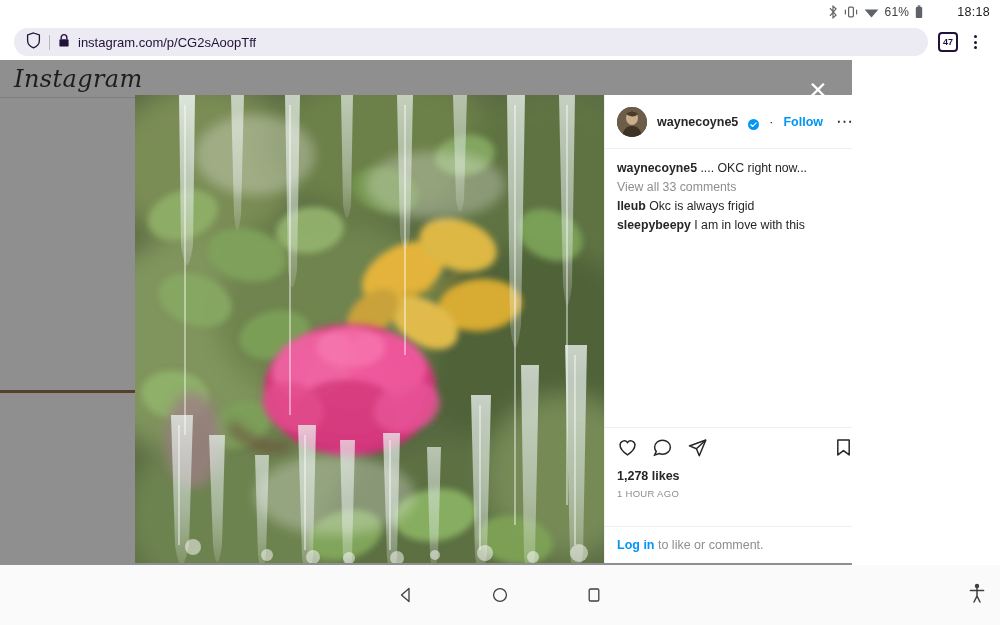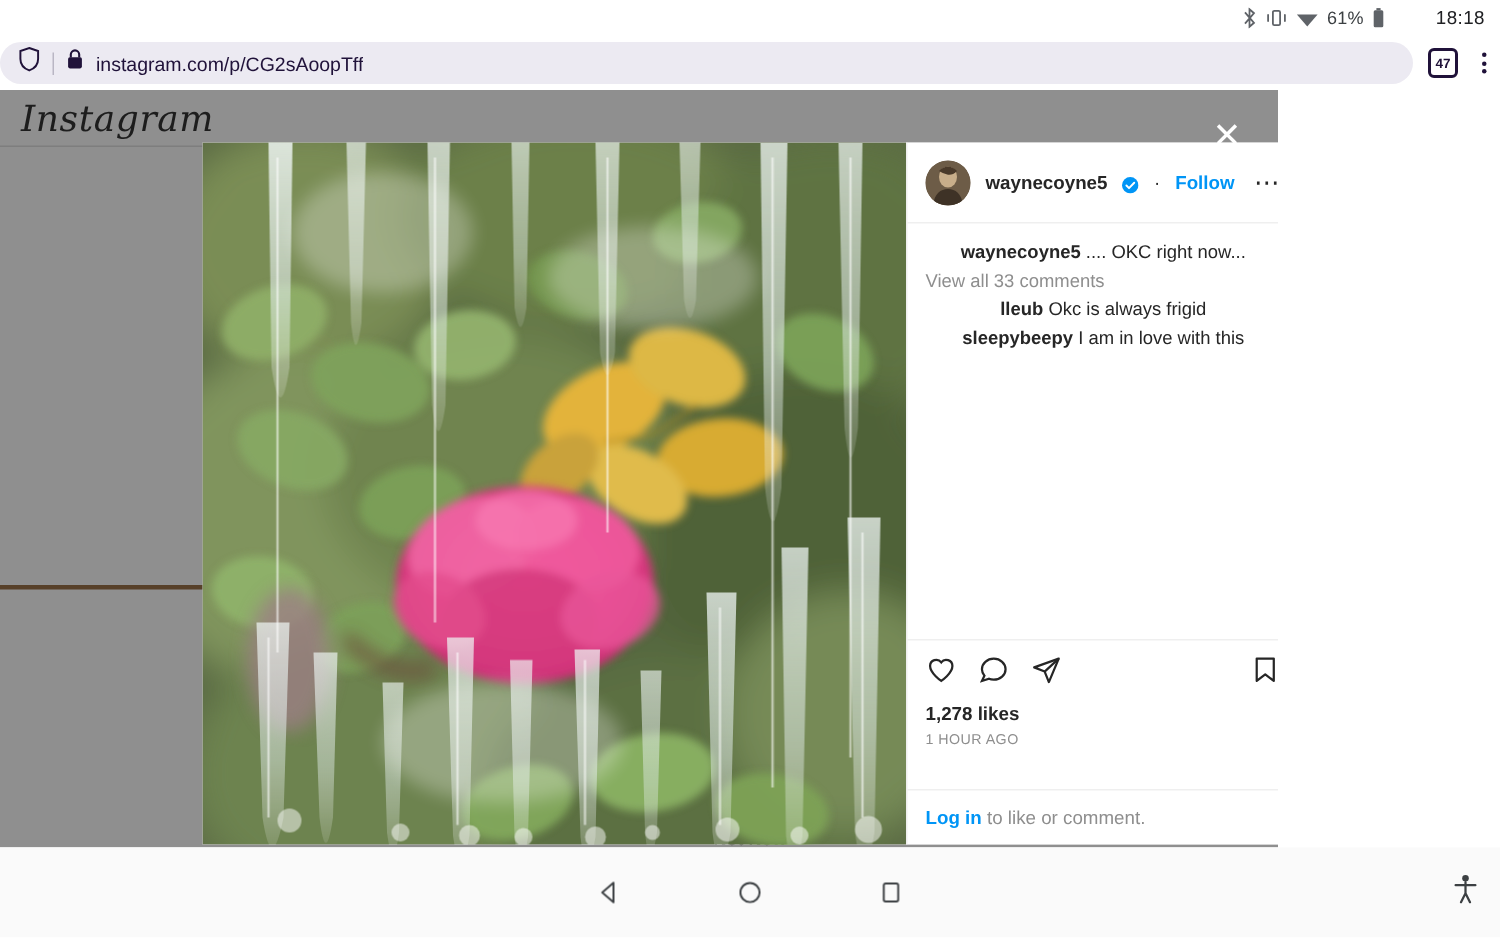--- a/index.html
+++ b/index.html
@@ -18,21 +18,21 @@
     display: flex; align-items: center; justify-content: flex-end;
     padding-right: 10px; gap: 6px;
   }
   .statusbar .sb-ico { display: flex; align-items: center; color: #5f6368; }
   .sb-text { font-size: 12px; color: #3c4043; letter-spacing: .2px; }
   .sb-time { font-size: 12.5px; color: #202124; letter-spacing: .3px; margin-left: 28px; }
 
   
   .urlbar-wrap {
     position: absolute; left: 0; top: 24px; width: 1000px; height: 36px;
-    background: #ffffff; display: flex; align-items: center; padding: 0 0;
+    background: #ffffff; display: flex; align-items: center; padding: 0 14px;
   }
   .omnibox {
     flex: 1; height: 28px; background: #eceaf2; border-radius: 14px;
     display: flex; align-items: center; padding: 0 12px; gap: 8px;
     min-width: 0;
   }
   .omnibox .divider { width: 1px; height: 15px; background: #b9b6c4; }
   .url-text {
     font-size: 13px; color: #20123a; white-space: nowrap;
     overflow: hidden; text-overflow: ellipsis;
@@ -116,21 +116,21 @@
     background: #6b5a45;
   }
   .avatar svg { display: block; }
   .uname { font-size: 12.5px; font-weight: bold; color: #262626; }
   .verified { width: 11px; height: 11px; flex: none; }
   .dot-sep { font-size: 12.5px; color: #262626; }
   .follow { font-size: 12.5px; font-weight: bold; color: #0095f6; }
   .more-dots { margin-left: auto; color: #262626; font-size: 17px; line-height: 8px; letter-spacing:1px;}
 
   .comments { flex: 1; padding: 10px 12px 0; overflow: hidden; }
-  .cmt { font-size: 12.3px; color: #262626; line-height: 1.55; text-align: center; }
+  .cmt { font-size: 12.3px; color: #262626; line-height: 1.55; }
   .cmt b { font-weight: bold; }
   .viewall { font-size: 12.3px; color: #8e8e8e; line-height: 1.55; }
 
   .actions { border-top: 1px solid #efefef; padding: 9px 12px 4px; flex: none; }
   .action-row { display: flex; align-items: center; gap: 14px; }
   .action-row .spacer { margin-left: auto; }
   .likes { font-size: 12.5px; font-weight: bold; color: #262626; margin-top: 7px; }
   .ago { font-size: 9.5px; color: #8e8e8e; letter-spacing: .3px; margin-top: 5px; margin-bottom: 23px; }
   .loginbar { border-top: 1px solid #efefef; padding: 11px 12px; font-size: 12.5px; color: #8e8e8e; flex: none;}
   .loginbar b { color: #0095f6; font-weight: bold; }

